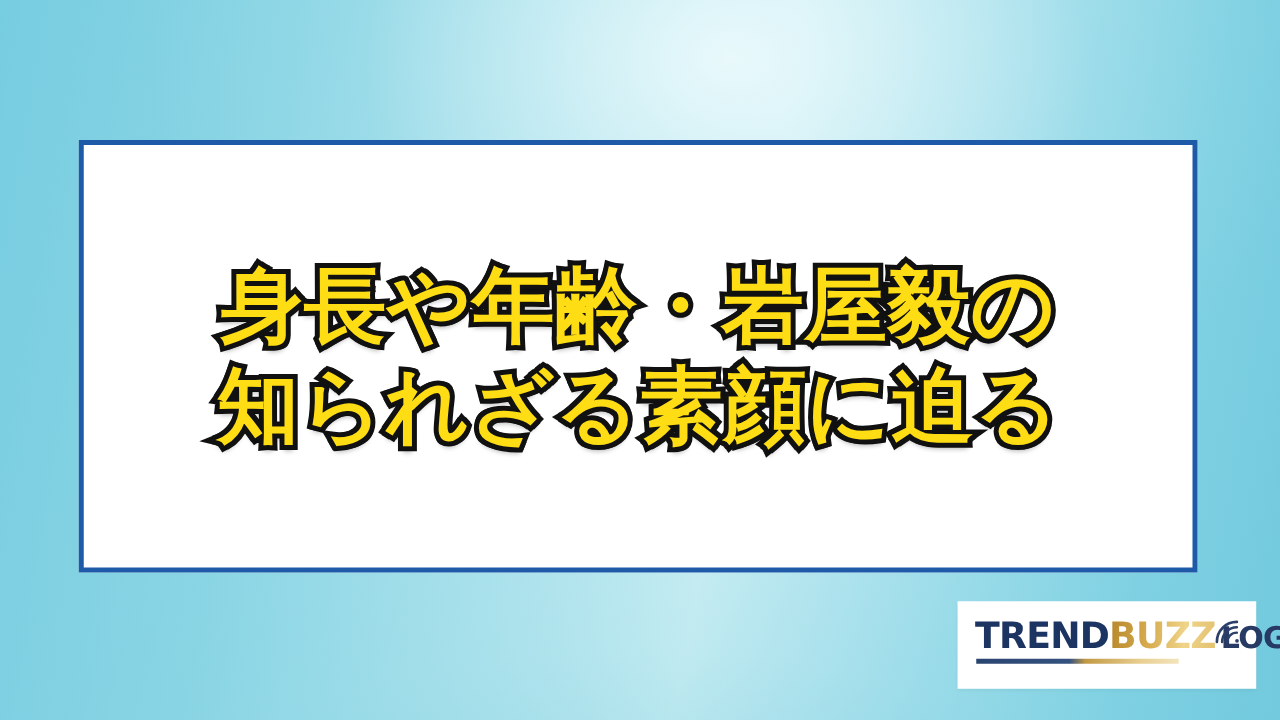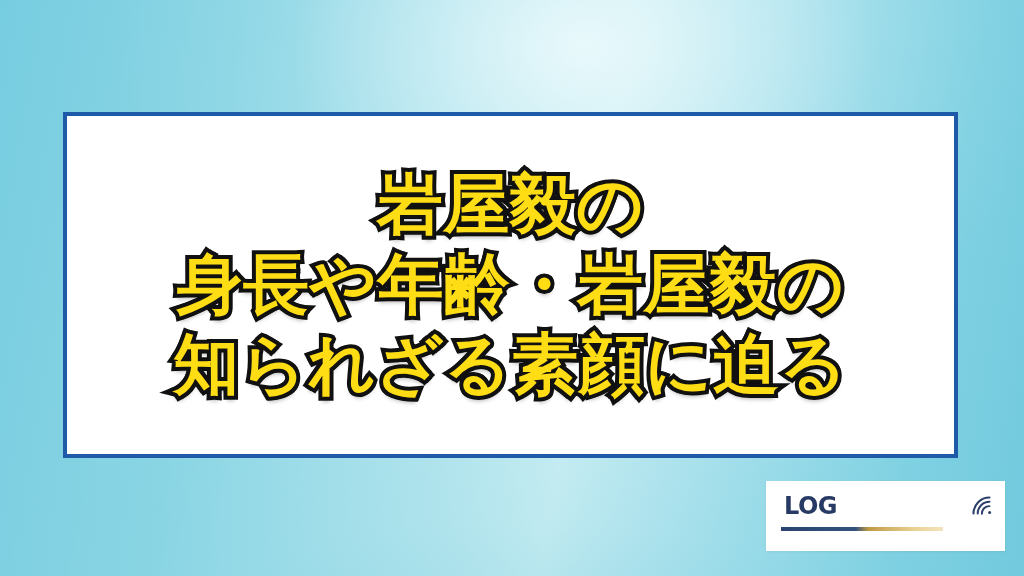--- a/index.html
+++ b/index.html
@@ -170,30 +170,31 @@
 <body>
 
 <div id="stage">
 
   <div class="bg-base"></div>
   <div class="bg-glow"></div>
   <div class="bg-glow2"></div>
 
   <div class="card">
     <div class="title-block">
-      <span class="title-line l1">岩屋毅の</span>
       <span class="title-line l2">身長や年齢・岩屋毅の</span>
       <span class="title-line l3">知られざる素顔に迫る</span>
     </div>
   </div>
 
   <div class="logo-badge">
     <div class="logo-inner">
 
       <div class="logo-wordmark">
+        <span class="wm-trend">TREND</span>
+        <span class="wm-buzz">BUZZ</span>
         <span class="wm-log">LOG</span>
       </div>
 
       <div class="logo-underline"></div>
 
       <svg class="logo-wifi" viewBox="0 0 26 24">
         <g fill="none" stroke="#2b3f68" stroke-linecap="round">
           <path d="M4.5 21.5 C4.5 12.6 11.6 5.5 20.5 5.5" stroke-width="2.1"></path>
           <path d="M8.7 21.6 C8.7 15.0 13.9 9.8 20.5 9.8" stroke-width="2.0"></path>
           <path d="M12.9 21.7 C12.9 17.3 16.1 14.1 20.5 14.1" stroke-width="1.9"></path>

